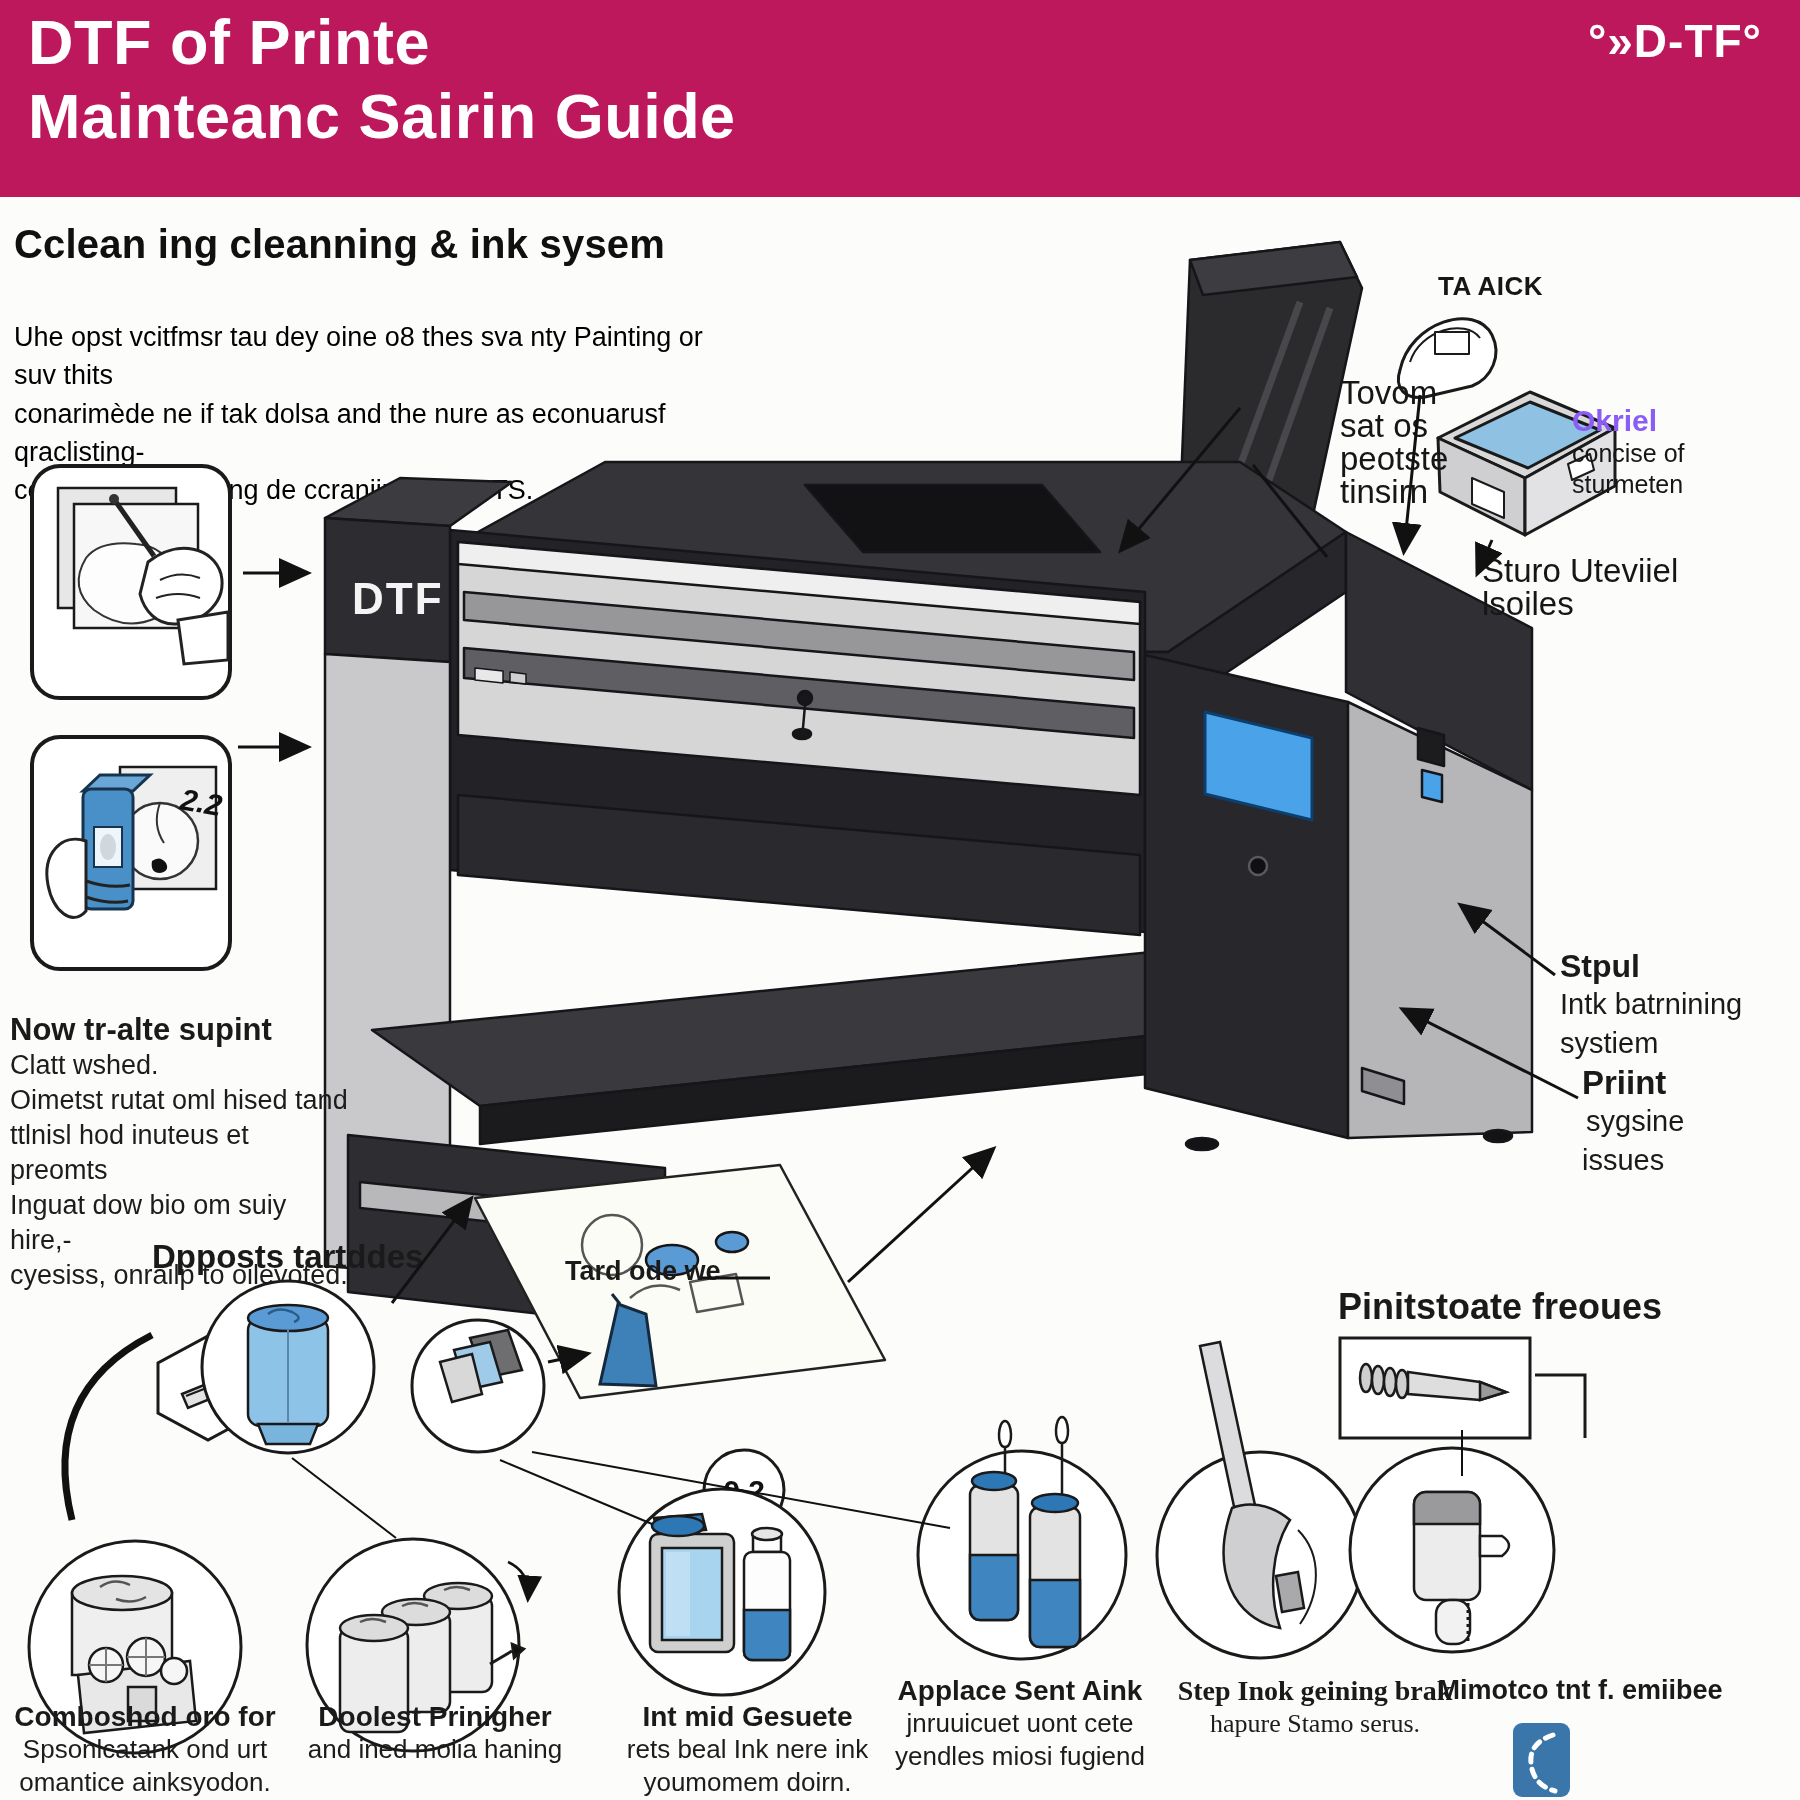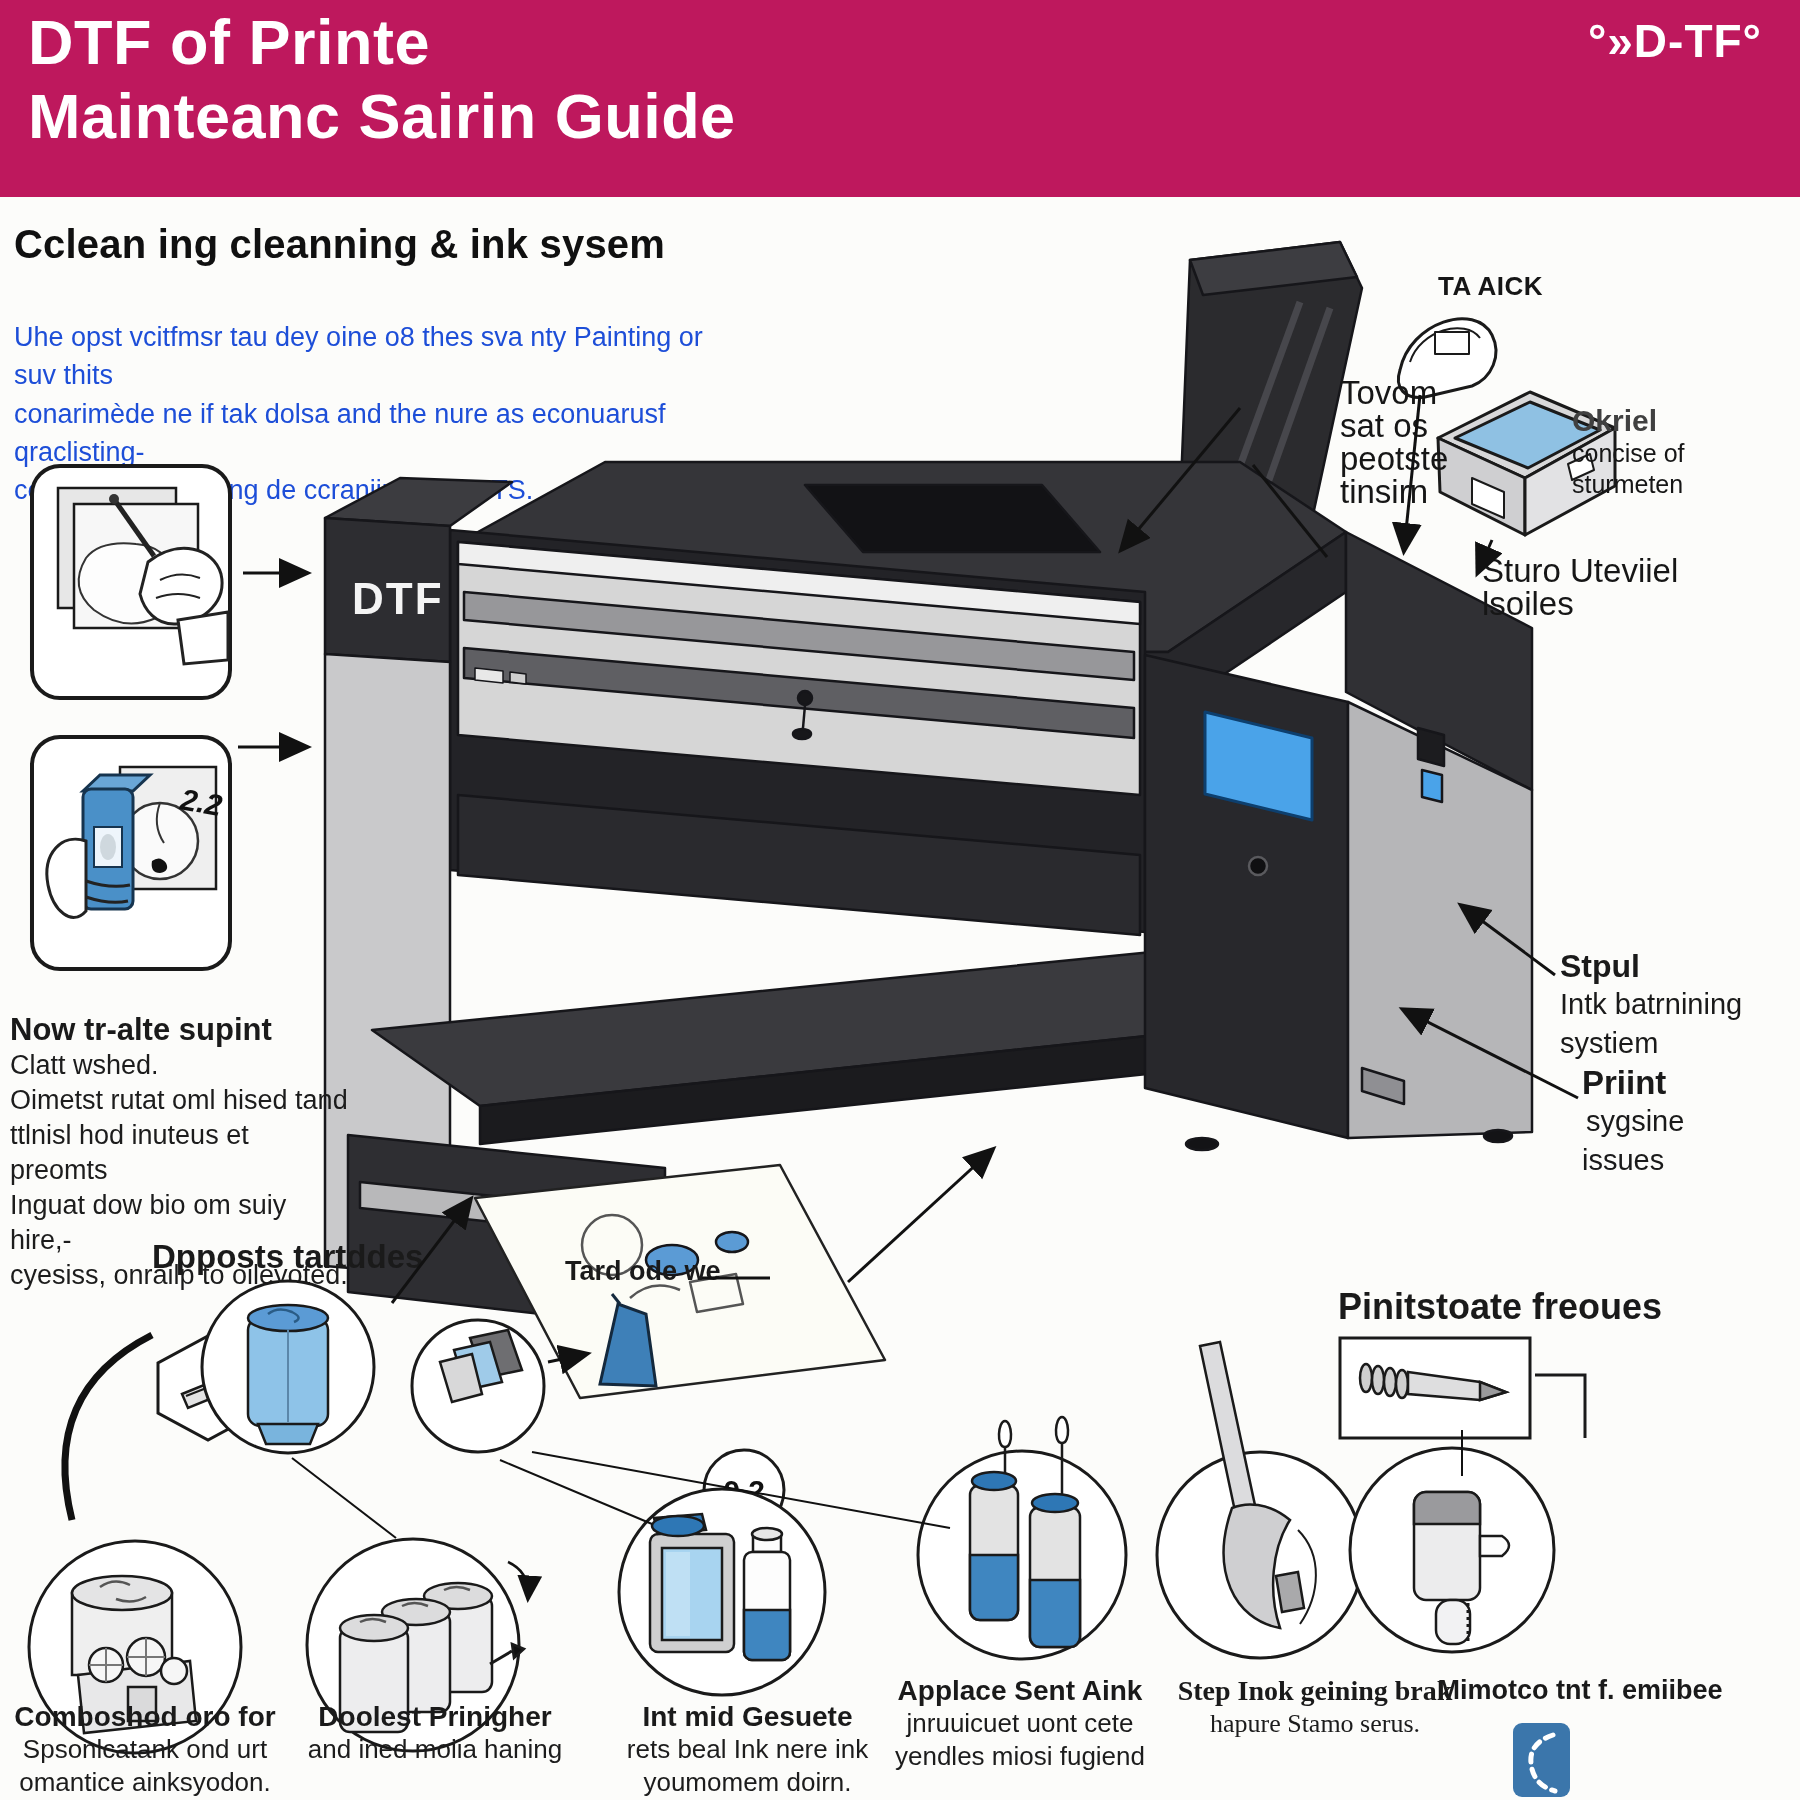--- a/index.html
+++ b/index.html
@@ -5,28 +5,28 @@
   html,body{margin:0;padding:0;background:#ffffff;}
   #canvas{position:relative;width:1800px;height:1800px;background:#fcfcfa;overflow:hidden;
           font-family:"Liberation Sans",sans-serif;color:#1a1a1a;}
   .abs{position:absolute;}
   
   #header{left:0;top:0;width:1800px;height:197px;background:#be185d;}
   .hdr-title{left:28px;top:6px;font-size:63px;font-weight:bold;color:#ffffff;line-height:1.17;letter-spacing:.5px;}
   .hdr-logo{right:38px;top:14px;font-size:46px;font-weight:bold;color:#ffffff;letter-spacing:1px;}
   
   .h2{font-size:40px;font-weight:bold;color:#101010;letter-spacing:.2px;}
-  .para{font-size:27px;line-height:1.42;color:#1d4ed8;}
+  .para{font-size:27px;line-height:1.42;color:#000000;}
   
   .note-title{font-size:31px;font-weight:bold;}
   .note-line{font-size:27px;line-height:35px;color:#1c1c1c;}
   .dep-head{font-size:33px;font-weight:bold;}
   
   .lbl{font-size:33px;line-height:33px;color:#161616;}
-  .lbl-strong{font-size:30px;font-weight:bold;color:#404040;}
+  .lbl-strong{font-size:30px;font-weight:bold;color:#8b5cf6;}
   .side-title{font-size:32px;font-weight:bold;}
   .side-line{font-size:29px;line-height:39px;}
   .tard{font-size:27px;font-weight:600;}
   .issues-head{font-size:36px;font-weight:bold;}
   
   .caption{text-align:center;}
   .cap-title{font-size:28px;font-weight:bold;line-height:33px;}
   .cap-line{font-size:26px;line-height:33px;color:#1c1c1c;}
   svg{display:block;}
 </style>

